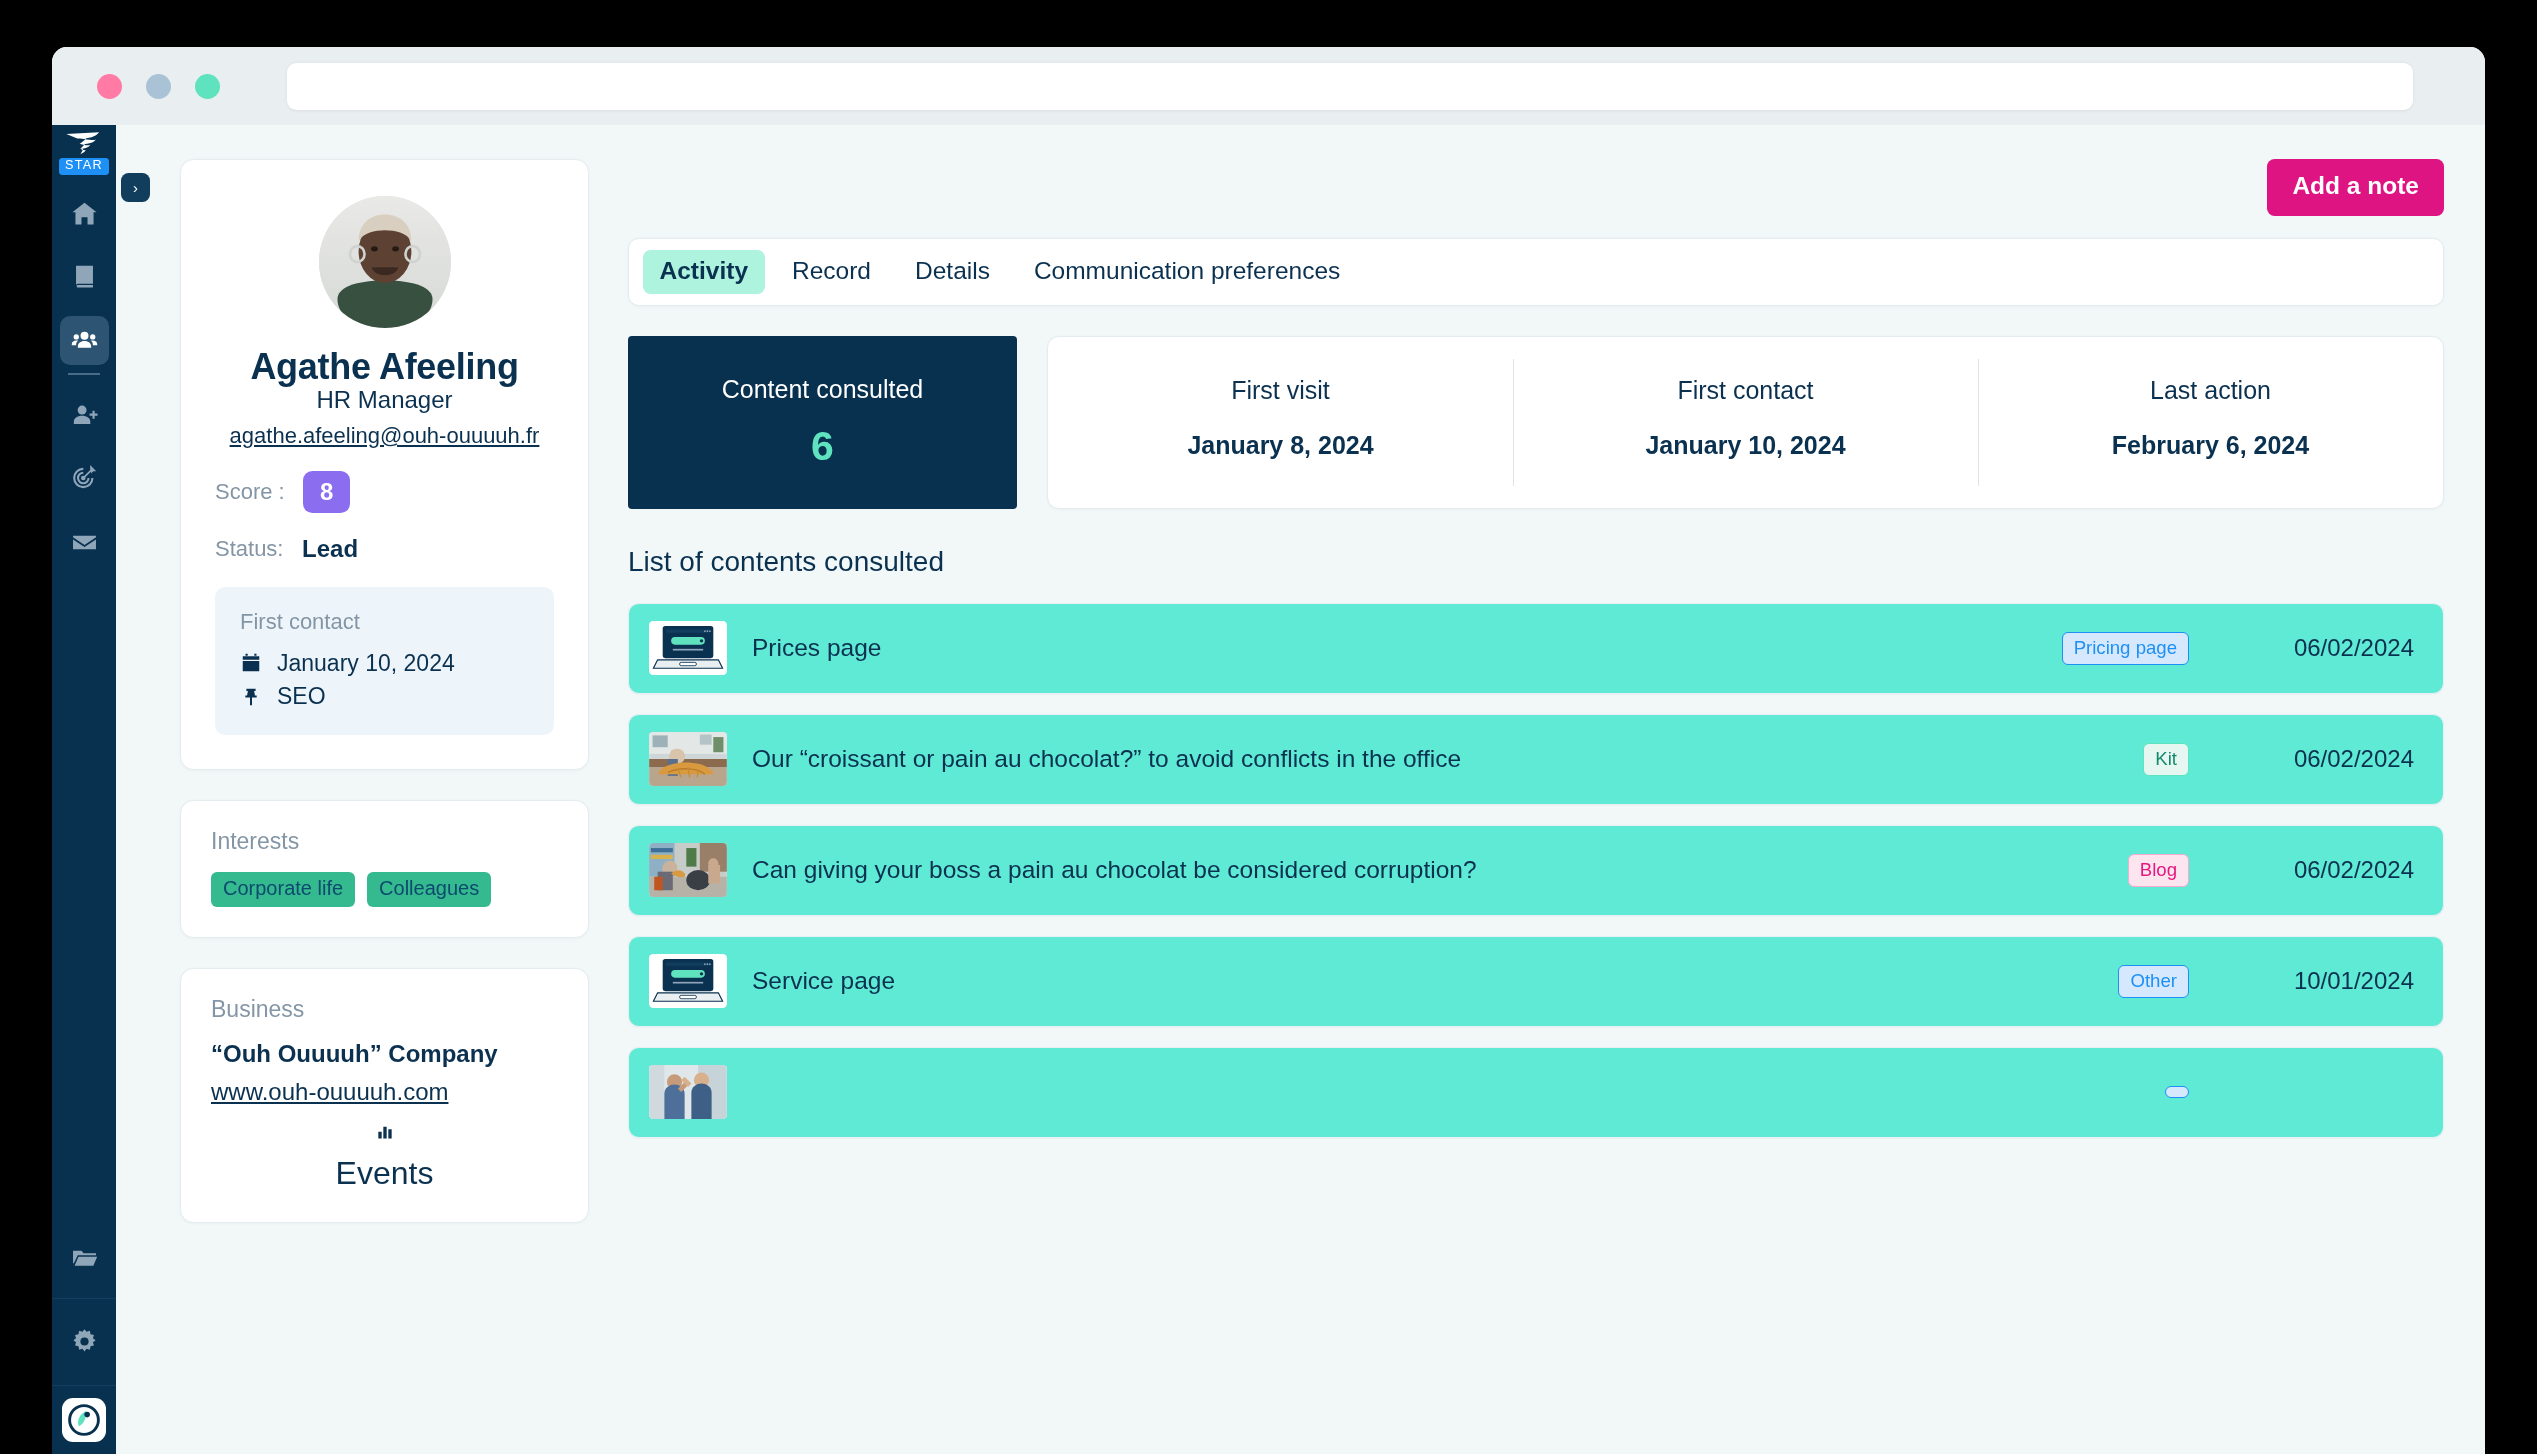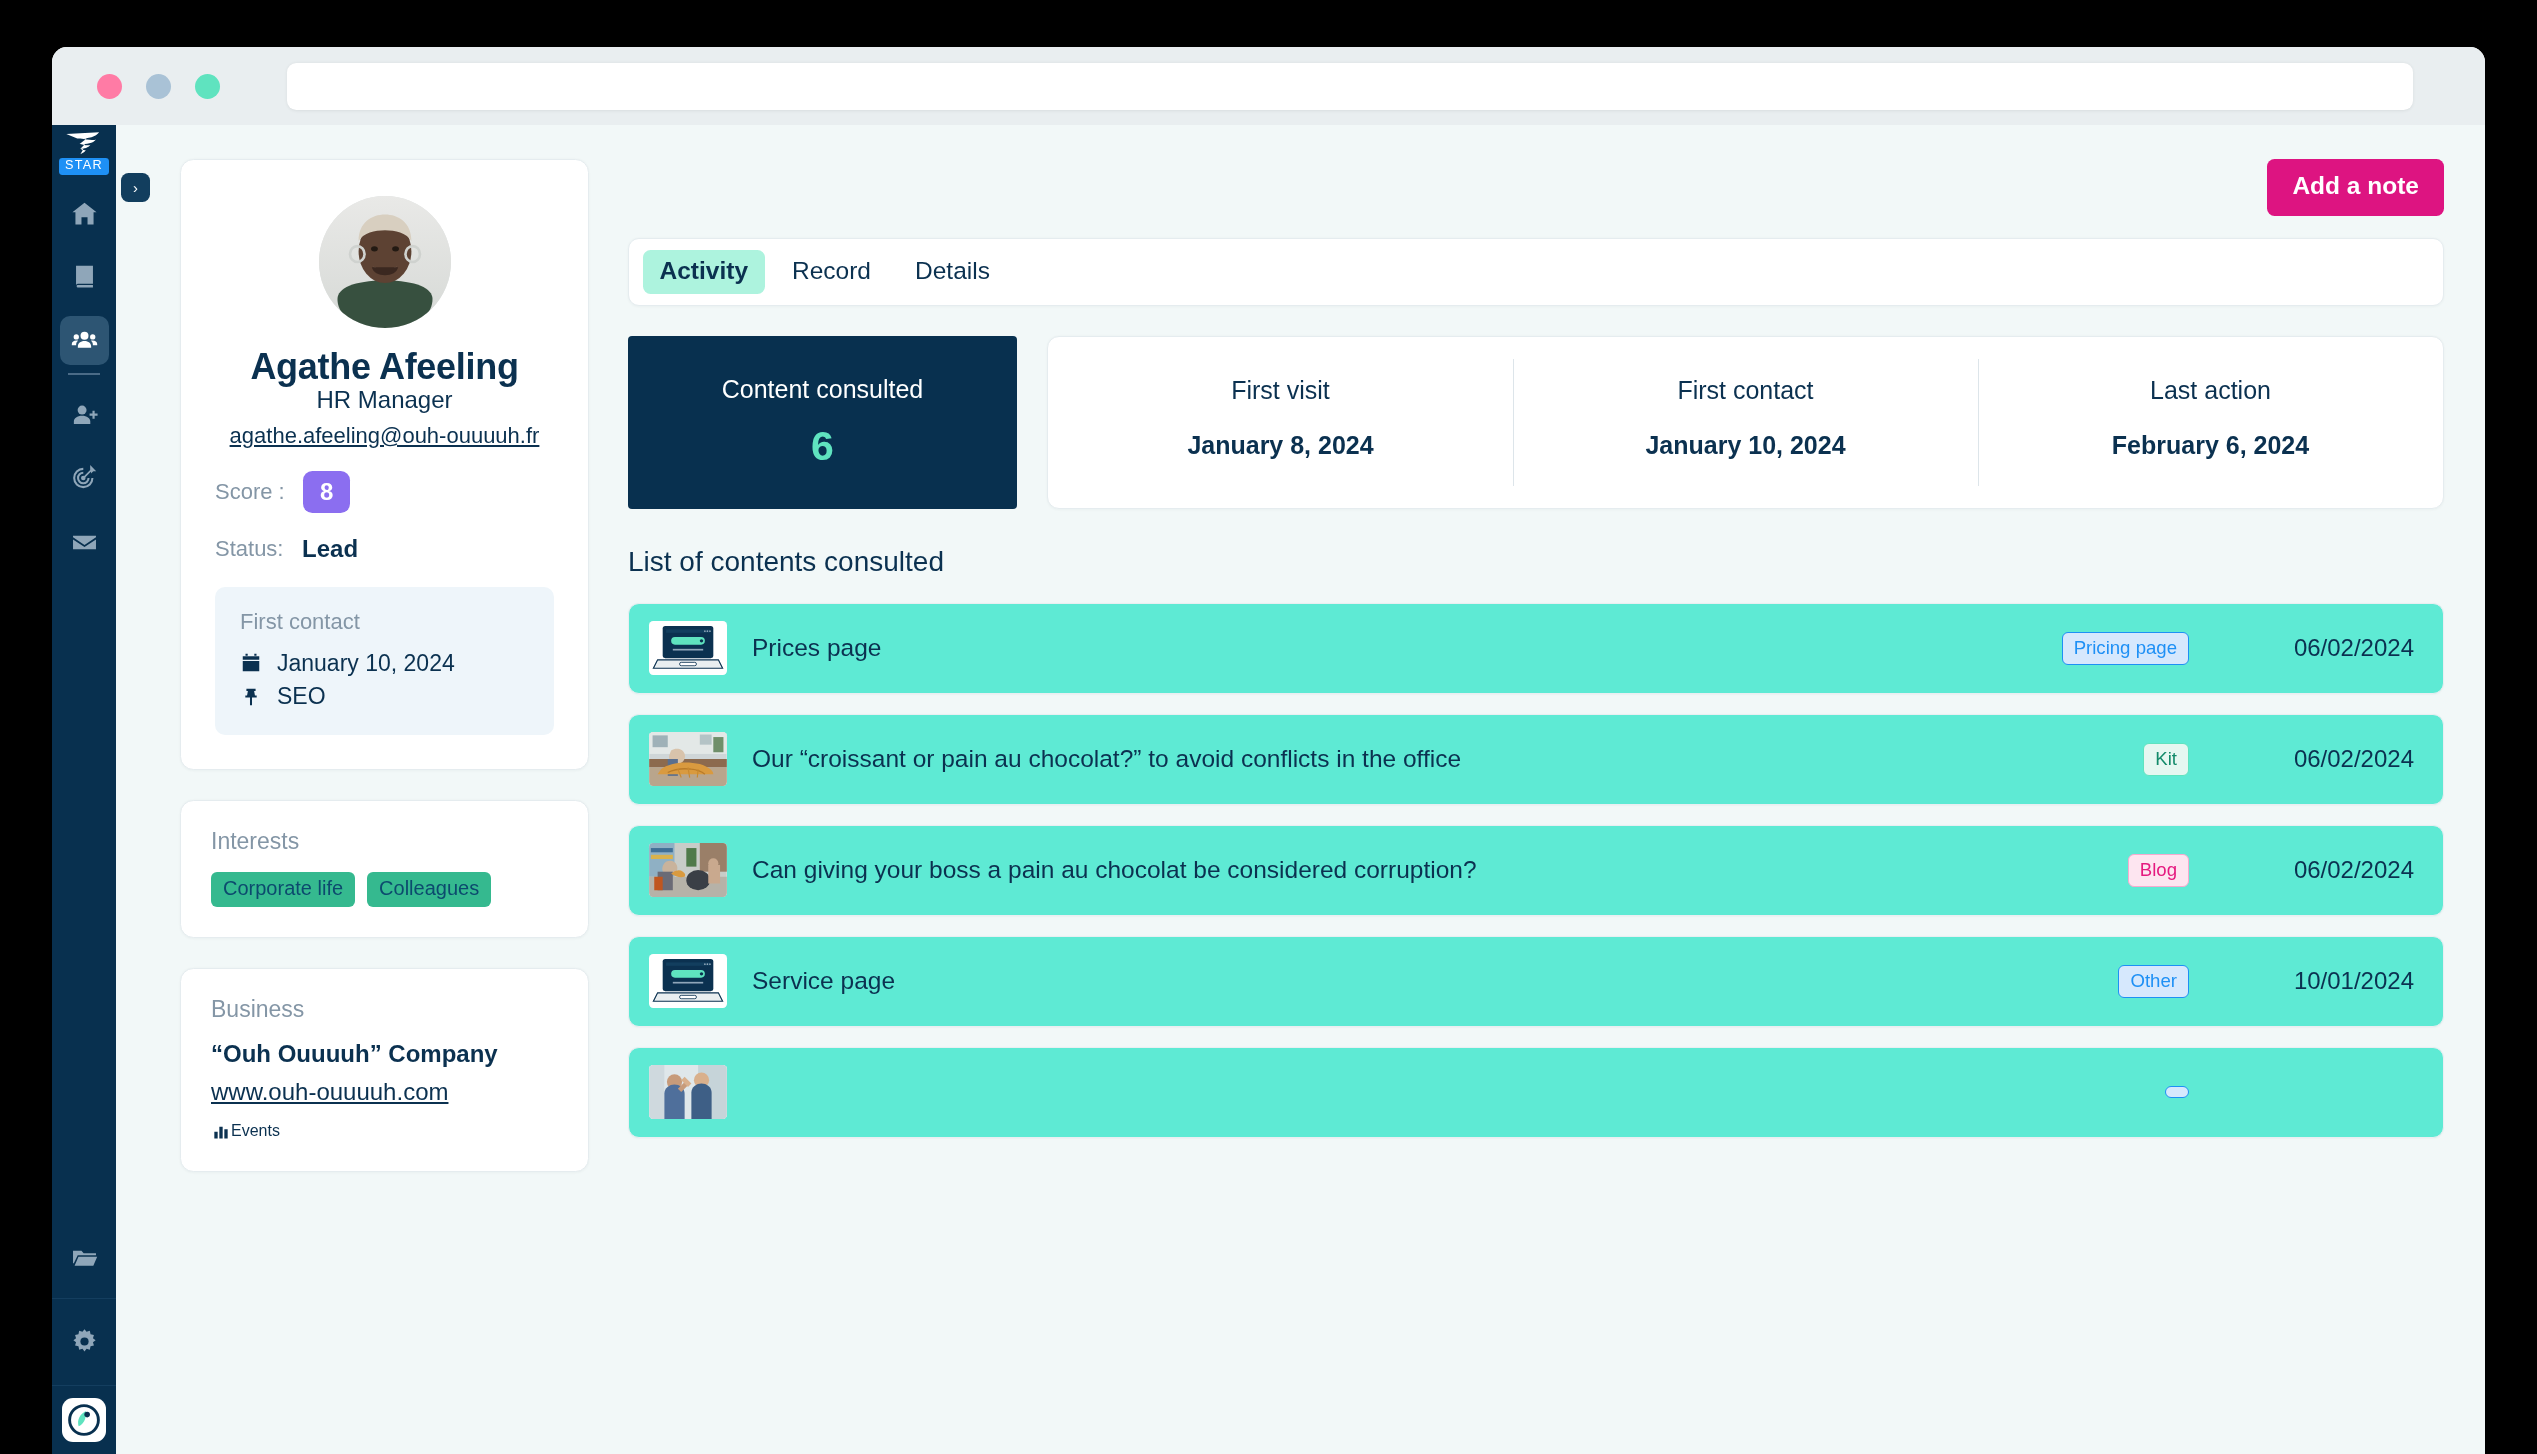--- a/index.html
+++ b/index.html
@@ -198,22 +198,22 @@
     border-radius: 6px;
     line-height: 1.15;
   }
   .biz-name { font-size: 24px; font-weight: bold; color: #0b3150; margin-bottom: 10px; }
   .biz-url {
     font-size: 24px; color: #0b3150;
     text-decoration: underline; cursor: pointer;
     display: inline-block;
   }
   .biz-extra {
-    margin-top: 15px; display: flex; align-items: center; gap: 0;
-    font-size: 16px; color: #0b3150;
+    margin-top: 15px; display: flex; align-items: center; gap: 14px;
+    font-size: 32px; color: #0b3150; flex-direction: column;
   }
   .biz-extra .barsicon { width: 20px; height: 20px; fill: #0b3150; }
 
   
   .rightcol { flex: 1; display: flex; flex-direction: column; min-width: 0; }
   .topbar { display: flex; justify-content: flex-end; margin-bottom: 22px; }
   .btn-primary {
     background: #dd1481;
     color: #ffffff;
     font-size: 24.5px; font-weight: bold;
@@ -505,20 +505,21 @@
       <div class="rightcol">
 
         <div class="topbar">
           <button class="btn-primary">Add a note</button>
         </div>
 
         <div class="tabs-card">
           <div class="tab active">Activity</div>
           <div class="tab">Record</div>
           <div class="tab">Details</div>
+          <div class="tab">Communication preferences</div>
         </div>
 
         <div class="stats-row">
           <div class="stat-dark">
             <div class="t">Content consulted</div>
             <div class="v">6</div>
           </div>
           <div class="stat-light">
             <div class="stat-cell">
               <div class="t">First visit</div>

